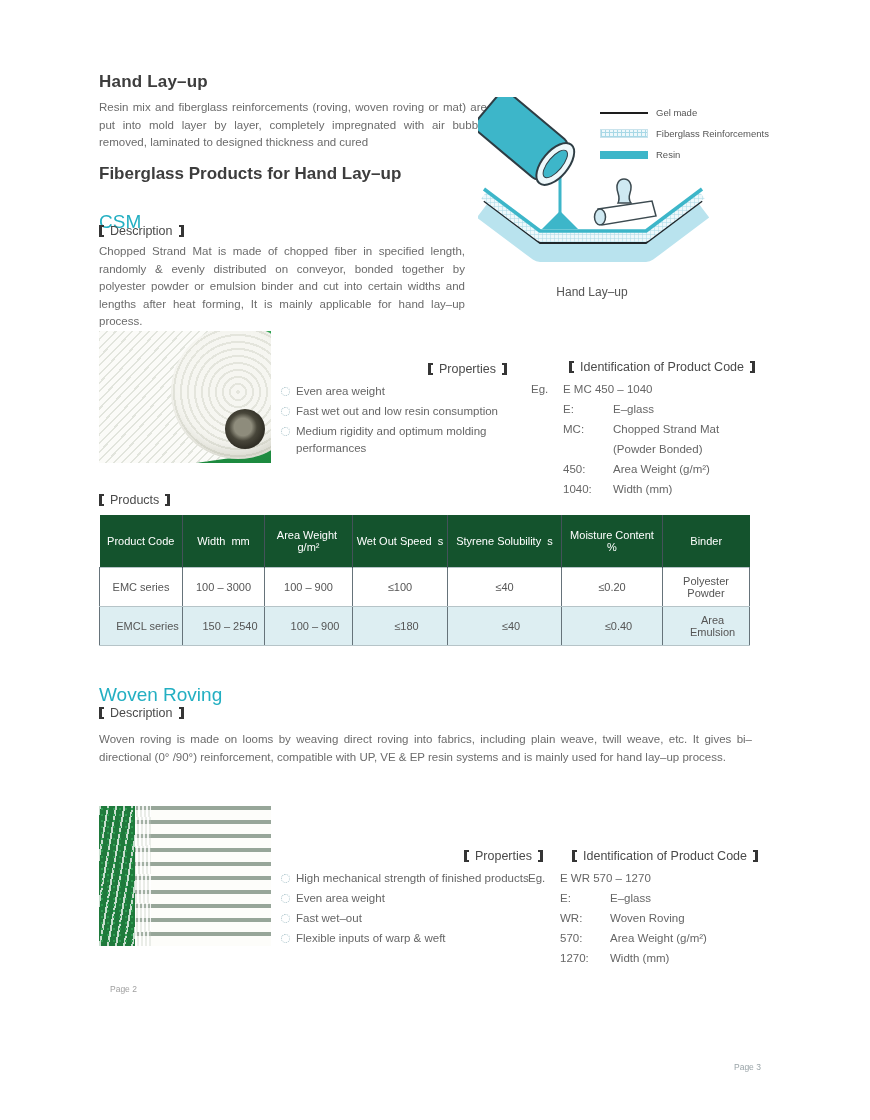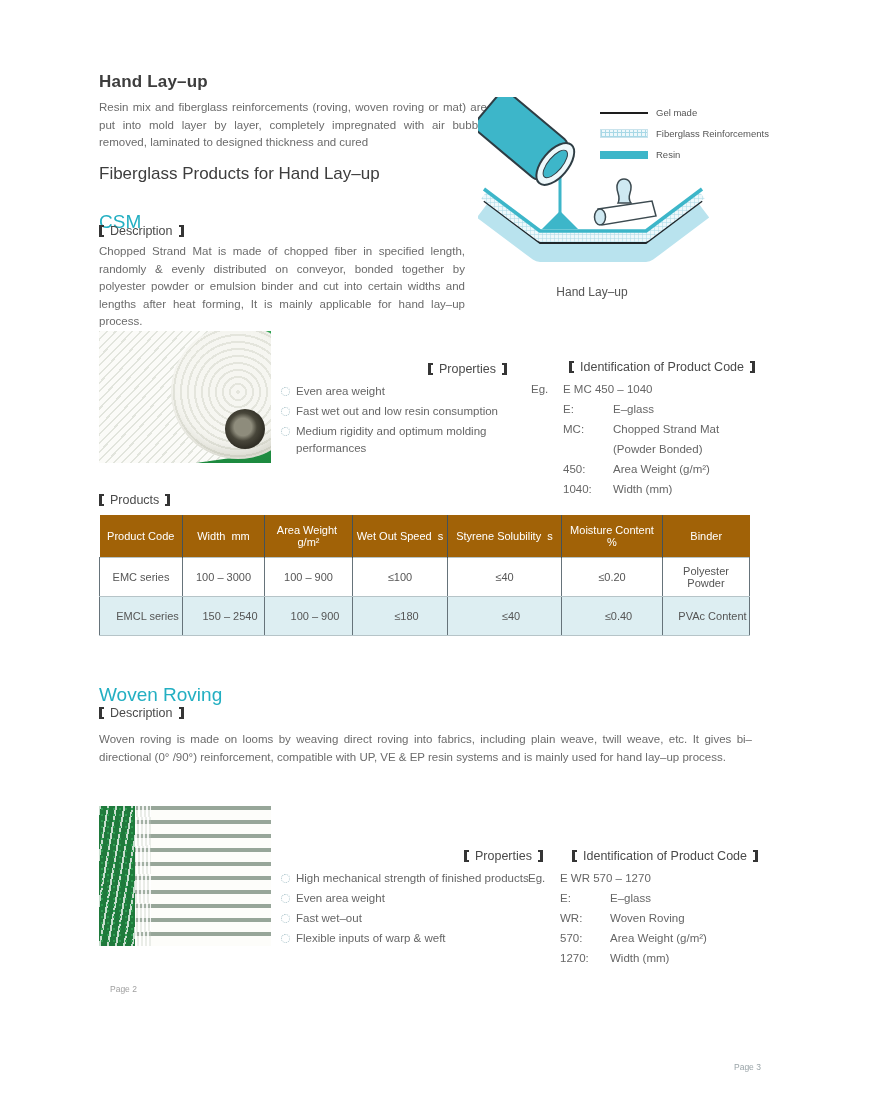--- a/index.html
+++ b/index.html
@@ -2,21 +2,21 @@
 <html><head>
 <meta charset="utf-8">
 <style>
   html,body{margin:0;padding:0;background:#e8e8e8;}
   .page{position:relative;width:870px;height:1120px;background:#ffffff;margin:0 auto;
         font-family:"Liberation Sans",sans-serif;color:#6b6b6b;overflow:hidden;}
   .abs{position:absolute;}
 
   
   .h1{font-size:17px;font-weight:bold;color:#3d3d3d;letter-spacing:.2px;}
-  .h2{font-size:17px;font-weight:normal;color:#3d3d3d;}
+  .h2{font-size:17px;font-weight:bold;color:#3d3d3d;}
   .h3{font-size:19px;font-weight:normal;color:#23afc2;margin-top:12px;}
 
   
   .sec-head{display:flex;align-items:center;gap:6px;font-size:12.5px;color:#4a4a4a;justify-content:flex-end;}
   .brk{width:5px;height:12px;flex:none;box-sizing:border-box;}
   .brk-l{border-left:3px solid #353535;border-top:2px solid #353535;border-bottom:2px solid #353535;}
   .brk-r{border-right:3px solid #353535;border-top:2px solid #353535;border-bottom:2px solid #353535;}
 
   .body-txt{font-size:11.5px;line-height:17.5px;color:#6b6b6b;}
   .just{text-align:justify;}
@@ -27,21 +27,21 @@
   .blt{width:7px;height:7px;border-radius:50%;border:1.5px dotted #a9c3ca;background:#fff;flex:none;margin-top:4px;}
 
   
   .idrow{display:flex;font-size:11.5px;line-height:16px;color:#666;margin-top:4px;}
   .idrow .eg{width:32px;flex:none;}
   .idrow .ind{width:32px;flex:none;}
   .idrow .key{width:50px;flex:none;}
 
   
   table.prod{border-collapse:collapse;width:650px;table-layout:fixed;}
-  table.prod th{background:#a16207;color:#ffffff;font-weight:400;font-size:11px;height:42px;
+  table.prod th{background:#14532d;color:#ffffff;font-weight:400;font-size:11px;height:52px;
                 border-left:1px solid #44525a;border-right:1px solid #44525a;padding:0 2px;}
   table.prod th:first-child{border-left:none;}
   table.prod th:last-child{border-right:none;}
   table.prod td{font-size:11px;color:#555;text-align:center;height:38px;
                 border-left:1px solid #66737a;border-right:1px solid #66737a;
                 border-top:1px solid #b6c4c8;border-bottom:1px solid #b6c4c8;padding:0 2px;}
   tr.alt td{background:#ddeef2;padding-left:15px;}
 
   
   .lg-row{display:flex;align-items:center;gap:8px;height:21px;}
@@ -250,21 +250,21 @@
         <td>≤0.20</td>
         <td>Polyester Powder</td>
       </tr>
       <tr class="alt">
         <td>EMCL series</td>
         <td>150 – 2540</td>
         <td>100 – 900</td>
         <td>≤180</td>
         <td>≤40</td>
         <td>≤0.40</td>
-        <td>PVAc Content</td>
+        <td>Area Emulsion</td>
       </tr>
     </tbody>
   </table>
 
   <div class="abs h3" style="left:99px;top:672px;">Woven Roving</div>
 
   <div class="abs sec-head" style="left:99px;top:706px;">
     <span class="brk brk-l"></span>
     <span>Description</span>
     <span class="brk brk-r"></span>

